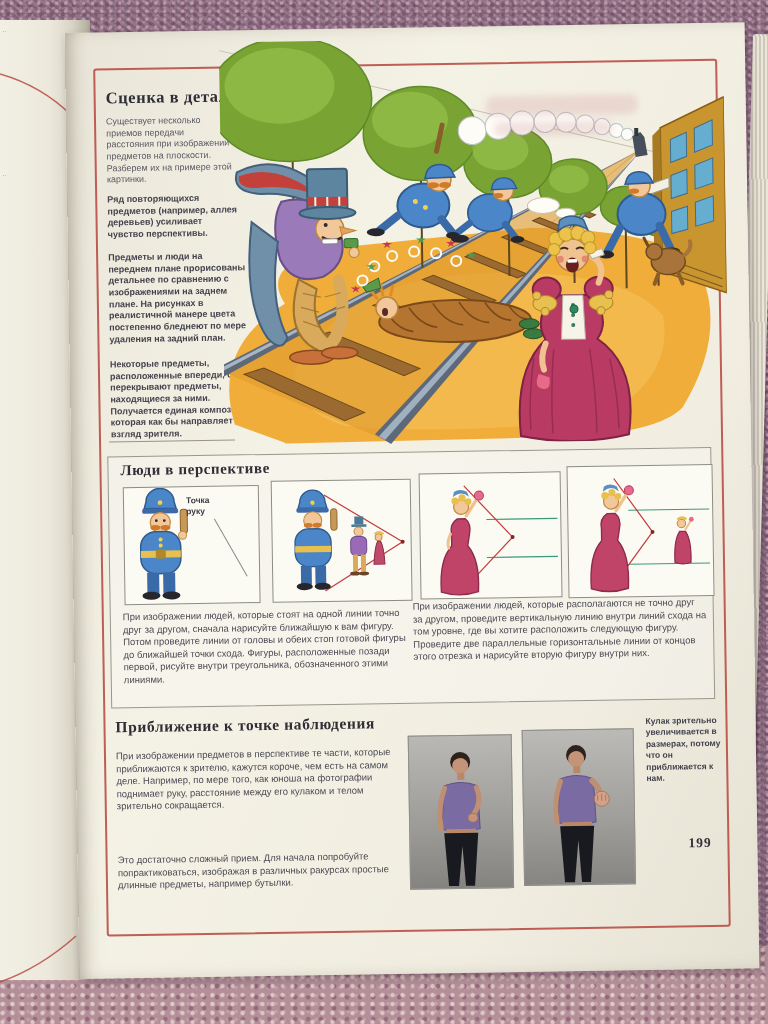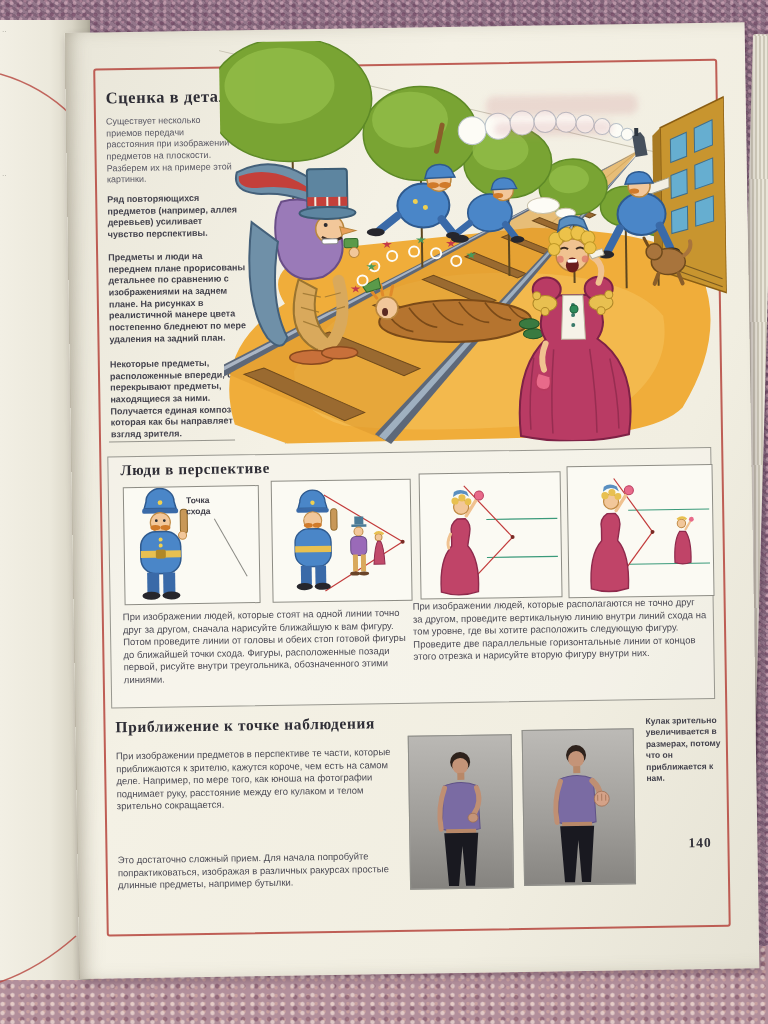--- a/index.html
+++ b/index.html
@@ -357,21 +357,21 @@
             <circle cx="36" cy="58" r="2" fill="#f0d050"></circle>
           <rect x="22" y="85" width="12" height="21" fill="#3a6aa8"></rect>
             <rect x="38" y="85" width="12" height="21" fill="#3a6aa8"></rect>
           <ellipse cx="26" cy="108" rx="9" ry="4" fill="#26262c"></ellipse>
             <ellipse cx="46" cy="108" rx="9" ry="4" fill="#26262c"></ellipse>
           <rect x="56" y="22" width="7" height="24" rx="3" fill="#c89858" stroke="#8a6428"></rect>
           <circle cx="58" cy="48" r="4" fill="#f2c79a" stroke="#c08a44"></circle>
         </g>
       </svg>
       <div class="vp-label" style="left:62px;top:8px">Точка
-схода</div>
+руку</div>
     </div>
 
     <div class="panel" style="left:162px;top:26px;width:138px;height:120px">
       <svg width="138" height="120" viewBox="0 0 138 120">
         <line x1="52" y1="14" x2="130" y2="62" stroke="#c23a3a" stroke-width="1.2"></line>
         <line x1="52" y1="110" x2="130" y2="62" stroke="#c23a3a" stroke-width="1.2"></line>
         <circle cx="130" cy="62" r="2" fill="#7a2a24"></circle>
         <g transform="translate(8,8) scale(.9)">
           <path d="M22,14 a14,13 0 0 1 28,0 l2,7 -32,0 z" fill="#4a86c8" stroke="#2f5a8e" stroke-width="1.5"></path>
           <circle cx="36" cy="15" r="2.4" fill="#f0d050"></circle>
@@ -508,14 +508,14 @@
           <line x1="74" y1="65" x2="74" y2="71"></line>
           <line x1="78" y1="64" x2="78" y2="71"></line>
           <line x1="82" y1="65" x2="82" y2="71"></line>
         </g>
       <rect x="38" y="92" width="30" height="4" fill="#b88868"></rect>
       <path d="M36,96 L70,96 L66,152 L57,152 L54,110 L50,152 L40,152 Z" fill="#191920"></path>
     </svg>
   </div>
 
   <div class="note-r">Кулак зрительно увеличивается в размерах, потому что он приближается к нам.</div>
-  <div class="pageno">140</div>
+  <div class="pageno">199</div>
 </div>
 
 </body></html>

